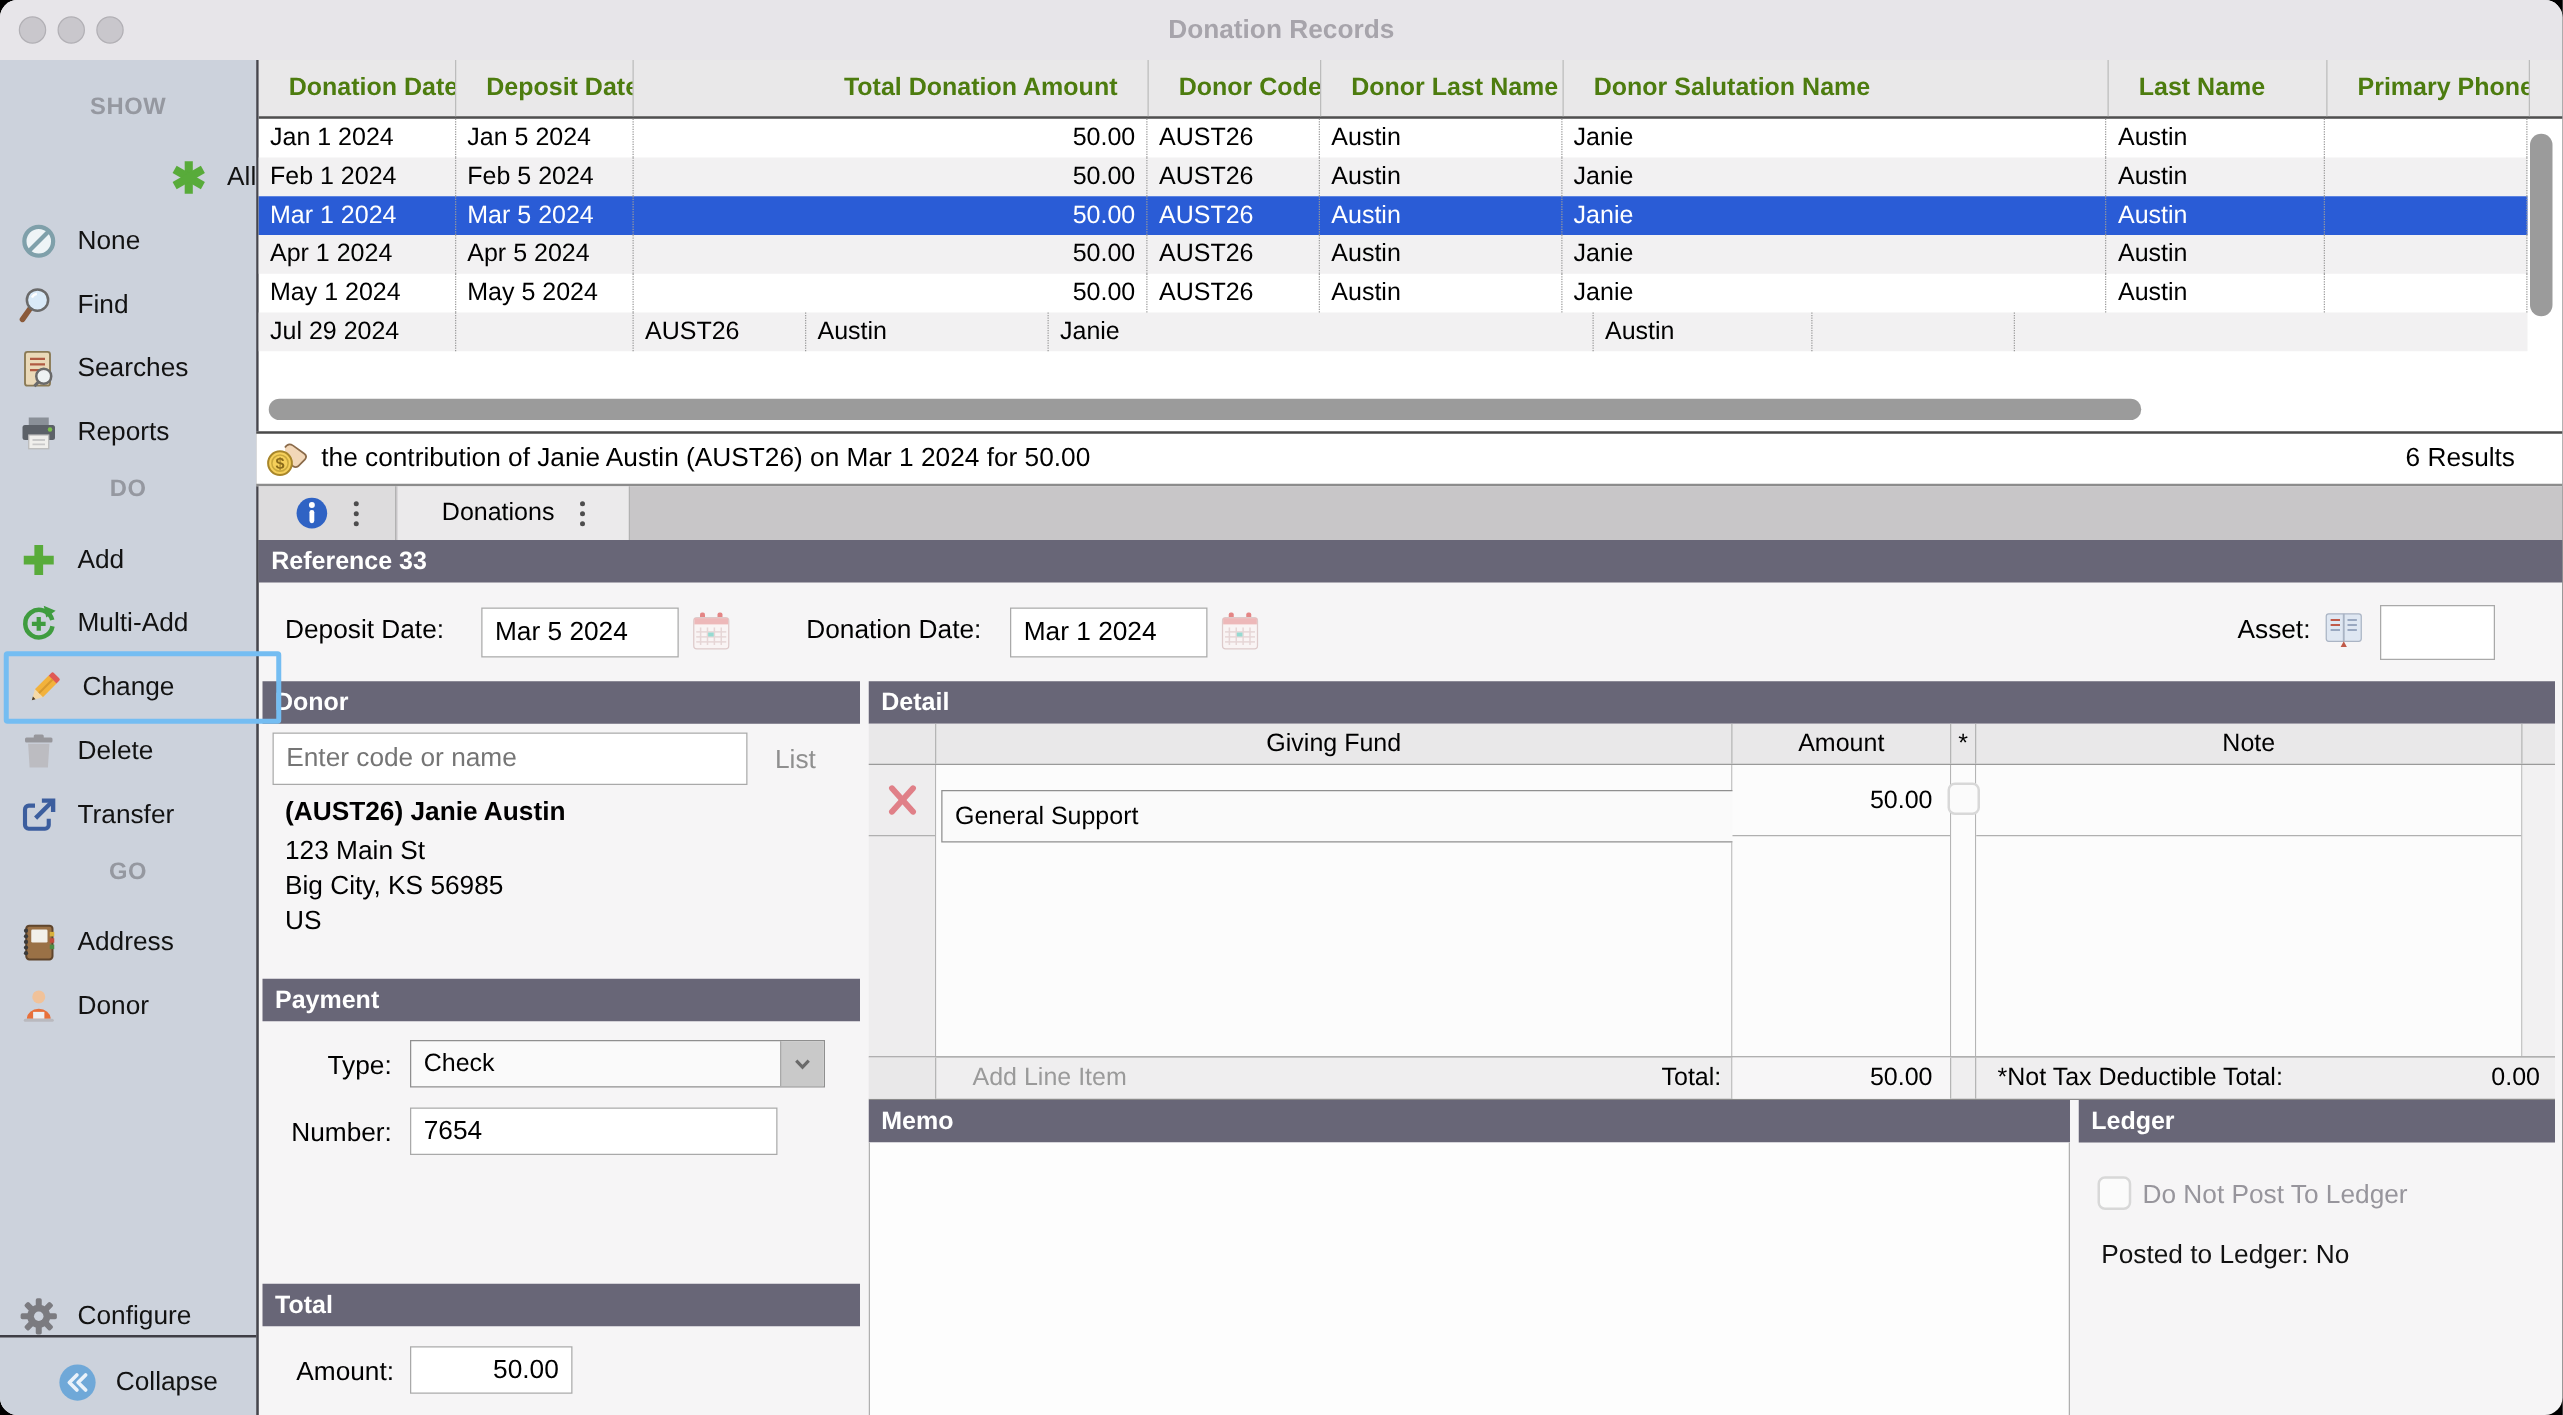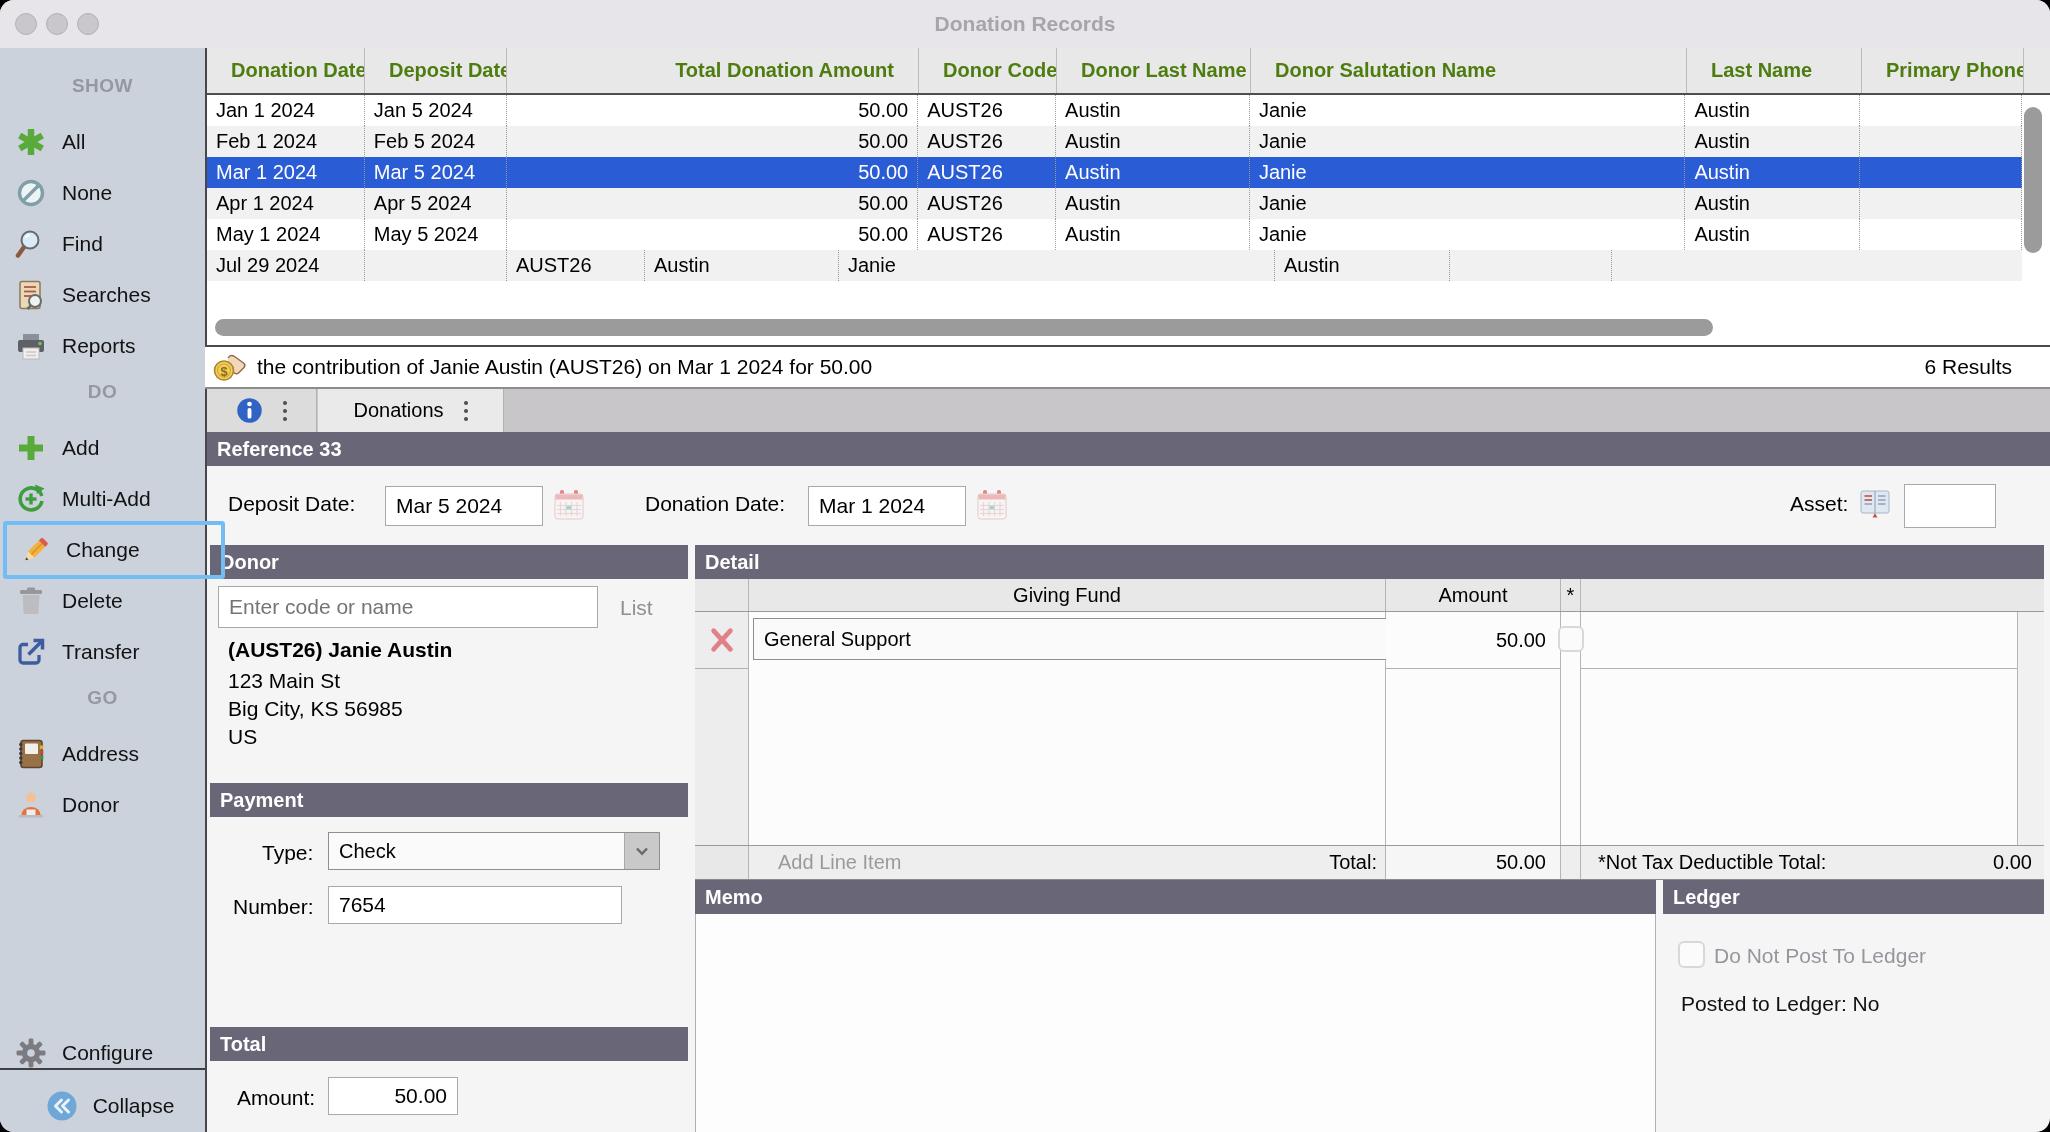--- a/index.html
+++ b/index.html
@@ -86,21 +86,21 @@
 
   <div id="titlebar" class="abs">
     <span class="light" style="left:15px"></span>
     <span class="light" style="left:46px"></span>
     <span class="light" style="left:77px"></span>
     <div id="win-title">Donation Records</div>
   </div>
 
   <div id="sidebar" class="abs">
       <div class="sheader" style="top: 18px;">SHOW</div>
-      <div class="srow" style="top: 69px;">
+      <div class="srow" style="top: 69px; justify-content: flex-end;">
         <span class="sicon">
           <svg viewBox="0 0 32 32">
             <g stroke="#58ab3a" stroke-width="6.5">
               <line x1="16" y1="3" x2="16" y2="29"></line>
               <line x1="4.7" y1="9.5" x2="27.3" y2="22.5"></line>
               <line x1="4.7" y1="22.5" x2="27.3" y2="9.5"></line>
             </g>
           </svg>
         </span>
         <span>All</span>
@@ -494,36 +494,37 @@
   <span class="abs flabel" style="left:237px;top:1086px">Amount:</span>
   <input class="abs tinput right" style="left: 328px; top: 1077px; width: 130px; height: 38px;" value="50.00">
 
   <div class="abs slatebar" style="left:695px;top:545px;width:1349px">Detail</div>
 
   <div id="dgrid-head" class="abs">
     <div class="dh" style="width:54px"></div>
     <div class="dh" style="width:637px">Giving Fund</div>
     <div class="dh" style="width:175px">Amount</div>
     <div class="dh" style="width:20px">*</div>
+    <div class="dh" style="width:437px">Note</div>
     <div class="dh" style="width:26px;border-right:none"></div>
   </div>
 
   <div id="dgrid-body" class="abs">
     <div class="dc" style="width:54px;background:#eeedee">
       <div class="r1" style="display:flex;align-items:center;justify-content:center">
         <span style="width:30px;height:30px"><svg viewBox="0 0 32 32">
               <g stroke="#e08088" stroke-width="5" stroke-linecap="round">
                 <line x1="7" y1="6" x2="25" y2="26"></line>
                 <line x1="25" y1="6" x2="7" y2="26"></line>
               </g>
             </svg></span>
       </div>
     </div>
     <div class="dc" style="width:637px">
-      <div class="selectbox" style="position:absolute;left:4px;top:6px;width:712px;height:42px">
+      <div class="selectbox" style="position:absolute;left:4px;top:20px;width:712px;height:42px">
         <span class="selval">General Support</span>
         <span class="chevbox" style="background:#c2c2c2">
             <svg viewBox="0 0 16 16">
               <polyline points="4,6 8,10.2 12,6" fill="none" stroke="#6a6a6a" stroke-width="2"></polyline>
             </svg>
           </span>
       </div>
     </div>
     <div class="dc" style="width:175px">
       <div class="r1" style="text-align:right;line-height:56px;padding-right:14px;font-size:20px">50.00</div>

